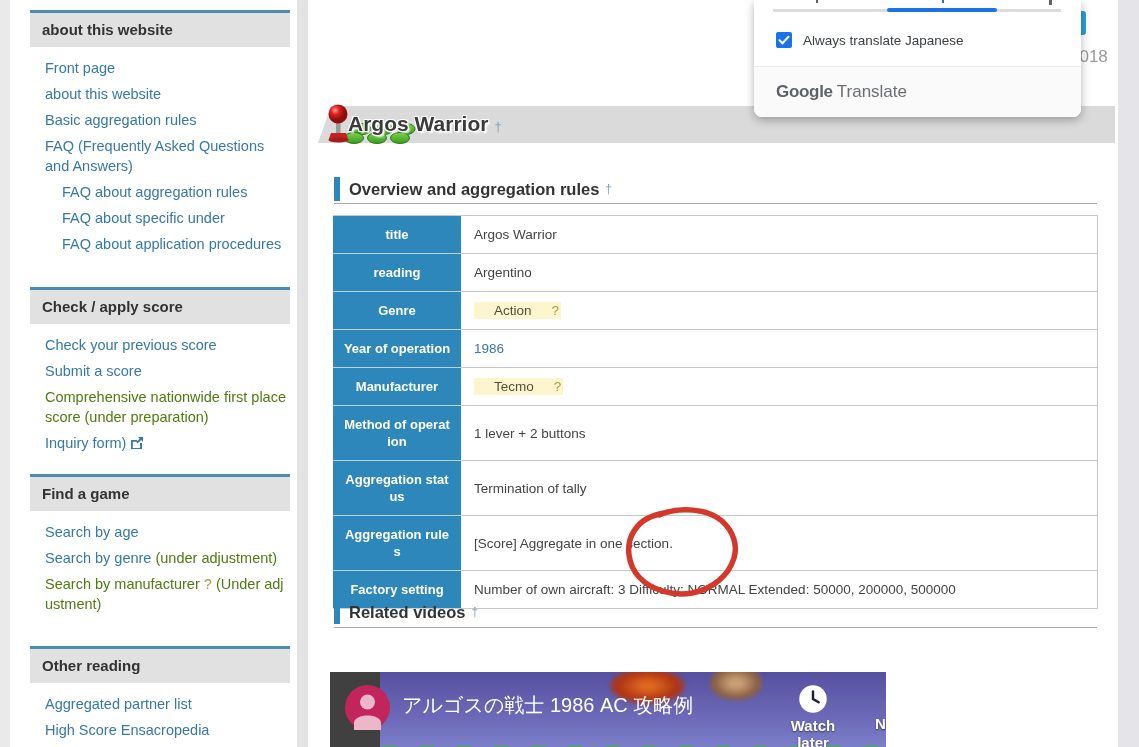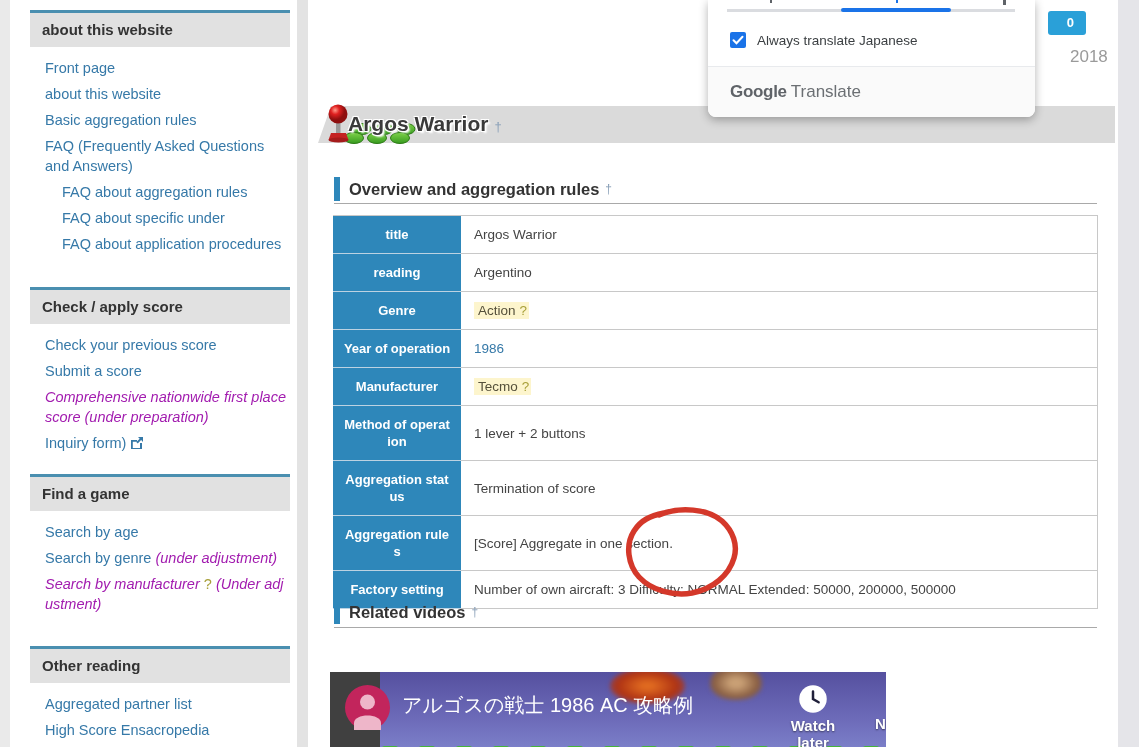--- a/index.html
+++ b/index.html
@@ -14,21 +14,21 @@
   .gutter-right { left:1118px; top:0; width:21px; height:747px; background:#e5e5e9; }
 
   
   #sidebar { left:10px; top:10px; width:287px; }
   .sb-box { margin-left:20px; width:260px; }
   .sb-header { background:#e1e1e1; border-top:3px solid #4a8fb0;
     font-weight:bold; font-size:15px; color:#333; padding:8px 12px 9px 12px; }
   .sb-list { padding:11px 0 13px 15px; }
   .sb-item { font-size:14.5px; line-height:20px; margin-bottom:6px; color:#444; }
   .sb-item a, .sb-link { color:#3679a8; text-decoration:none; cursor:pointer; }
-  .sb-item .dark { color:#a21caf;font-style:italic; }
+  .sb-item .dark { color:#4d7c0f; }
   .sb-item .olive { color:#a8a03a; }
   .indent { padding-left:17px; }
   .break-all { word-break:break-all; }
   .ext-icon { display:inline-block; vertical-align:-2px; margin-left:4px; }
 
   
   #main { left:308px; top:0; width:810px; height:747px; background:#fff; }
 
   .banner { left:318px; top:106px; width:797px; height:37px; background:#dadada;
     clip-path:polygon(13px 0, 100% 0, 100% 100%, 0 100%); z-index:2; }
@@ -43,21 +43,21 @@
   .sec-dagger { font-size:12px; color:#8aa0b8; margin-left:6px; }
   .sec-rule { height:1px; background:#a9a9a9; }
 
   table.info { left:333px; top:215px; width:765px; border-collapse:collapse;
     border-top:1px solid #c8c8c8; position:absolute; }
   table.info th { width:128px; background:#2e87ba; color:#fff; font-size:13px; font-weight:bold;
     text-align:center; vertical-align:middle; word-break:break-all; padding:10px 10px;
     border-bottom:1px solid #bcd2e2; line-height:17px; }
   table.info td { background:#fff; border-bottom:1px solid #c8c8c8; border-right:1px solid #c8c8c8;
     font-size:13.5px; color:#444; padding:2px 4px 2px 13px; vertical-align:middle; }
-  .hl { background:#fdf5cd; color:#55503a; padding:1px 4px; }
+  .hl { background:#fdf5cd; color:#55503a; padding:1px 20px; }
   .q-mark { color:#a8a03a; background:#fdf5cd; padding:1px 2px 1px 0; }
   td a.yr { color:#3679a8; text-decoration:none; }
 
   .red-circle { left:612px; top:501px; z-index:10; pointer-events:none; }
 
   
   .video { left:330px; top:672px; width:556px; height:109px; background:#404040; overflow:hidden; }
   .game { position:absolute; left:50px; top:0; width:561px; height:109px;
     background:linear-gradient(#55509f 0%, #6e6cba 45%, #8187cf 80%, #8a92d4 100%); }
   .bushes { position:absolute; left:0; top:74px; width:561px; height:35px;
@@ -72,21 +72,21 @@
     background:radial-gradient(#c9a075 15%, #8a5f42 60%, rgba(90,60,40,0)); filter:blur(2px); }
   .sprite3 { position:absolute; left:520px; top:16px; width:40px; height:32px; border-radius:45%;
     background:radial-gradient(#b88a5c 20%, #7d5436 65%, rgba(90,60,40,0)); filter:blur(1.5px); }
   .yt-avatar { position:absolute; left:15px; top:13px; width:45px; height:45px; border-radius:50%;
     background:#c2255c; }
   .yt-title { position:absolute; left:72px; top:20px; color:#fff; font-size:20px; }
   .yt-btn { position:absolute; color:#fff; font-size:15px; font-weight:bold; text-align:center;
     text-shadow:0 1px 2px rgba(0,0,0,.5); cursor:pointer; }
 
   
-  .popup { left:708px; top:0; width:327px; height:117px; background:#fff; z-index:50;
+  .popup { left:754px; top:0; width:327px; height:117px; background:#fff; z-index:50;
     border-radius:0 0 8px 8px; box-shadow:0 3px 10px rgba(0,0,0,.3); }
   .tab-rail { position:absolute; left:19px; top:9px; width:288px; height:3px; background:#dadce0; }
   .tab-active { position:absolute; left:133px; top:8px; width:110px; height:4px; background:#1a73e8; border-radius:2px; }
   .remnant { position:absolute; top:0; background:#5f6368; }
   .chk { position:absolute; left:22px; top:32px; width:16px; height:16px; background:#1a73e8;
     border-radius:2px; cursor:pointer; }
   .chk-label { position:absolute; left:49px; top:33px; font-size:13.5px; color:#3c4043; }
   .popup-divider { position:absolute; left:0; top:66px; width:327px; height:1px; background:#e8eaed; }
   .popup-footer { position:absolute; left:0; top:67px; width:327px; height:50px; background:#fafafa;
     border-radius:0 0 8px 8px; }
@@ -212,21 +212,21 @@
     <tr style="height:32px;">
       <th>Manufacturer</th>
       <td><span class="hl">Tecmo</span><span class="q-mark">?</span></td>
         </tr>
     <tr style="height:54px;">
       <th>Method of operation</th>
       <td>1 lever + 2 buttons</td>
         </tr>
     <tr style="height:55px;">
       <th>Aggregation status</th>
-      <td>Termination of score</td>
+      <td>Termination of tally</td>
         </tr>
     <tr style="height:55px;">
       <th>Aggregation rules</th>
       <td>[Score] Aggregate in one section.</td>
         </tr>
     <tr style="height:34px;">
       <th>Factory setting</th>
       <td>Number of own aircraft: 3 Difficulty: NORMAL Extended: 50000, 200000, 500000</td>
         </tr>
   </tbody>

